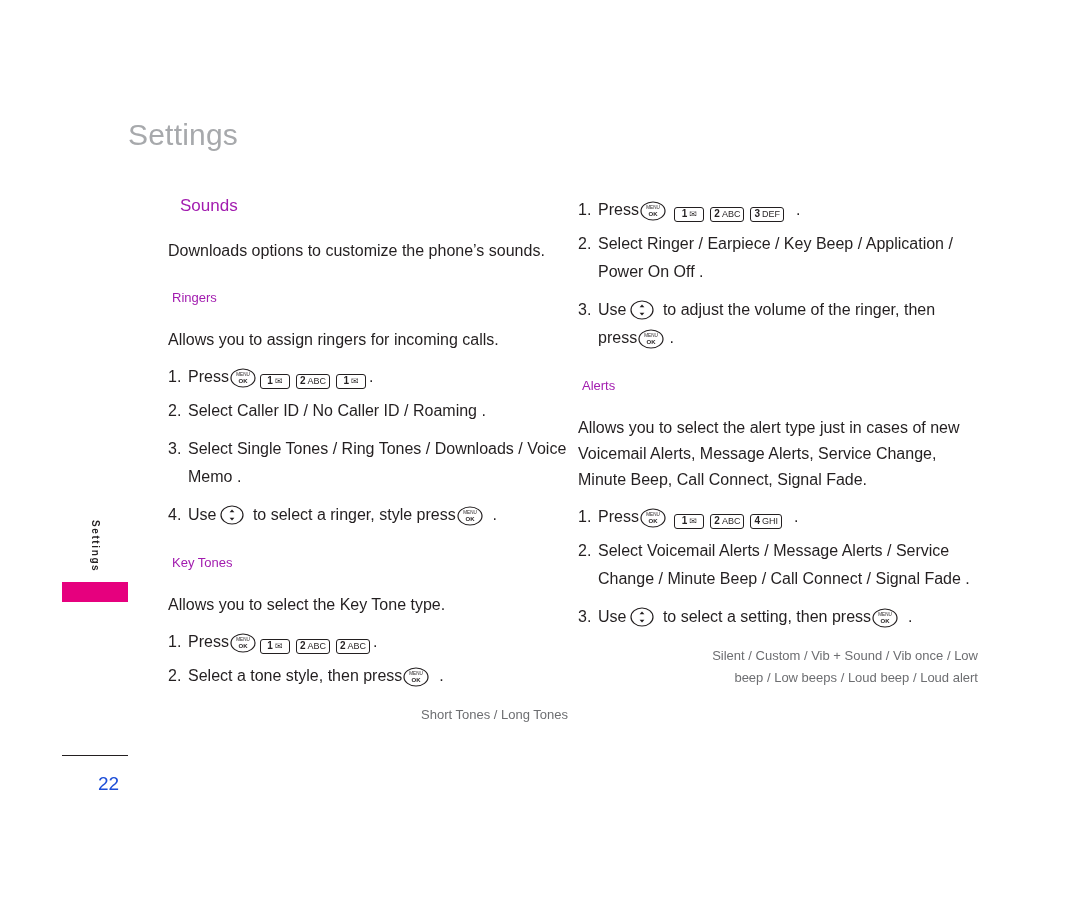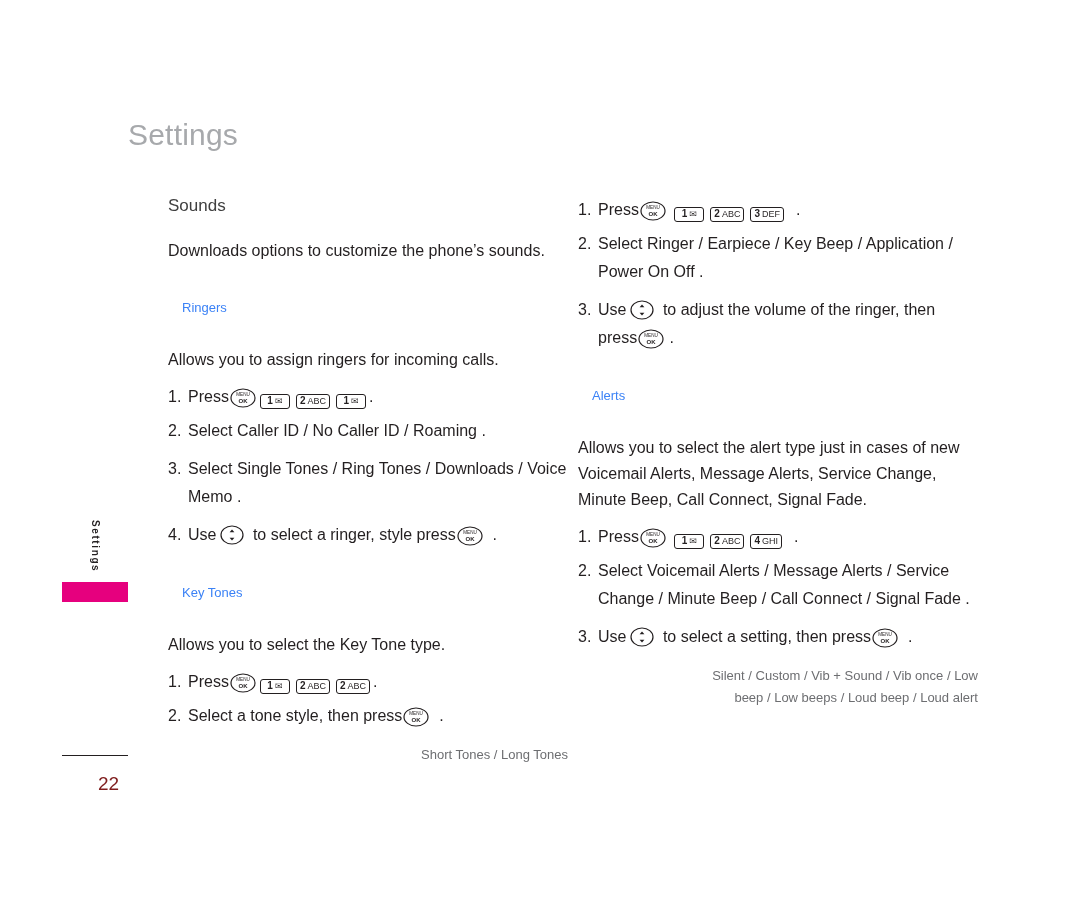--- a/index.html
+++ b/index.html
@@ -33,32 +33,32 @@
     width:66px; height:20px; background:#e6007e;
   }
 
   
   .footer-rule {
     position:absolute; left:62px; top:755px; width:66px;
     border-top:1px solid #231f20;
   }
   .page-number {
     position:absolute; left:98px; top:773px;
-    font-size:19px; color:#7f1d1d;
+    font-size:19px; color:#1d4ed8;
   }
 
   
   .col-left  { position:absolute; left:168px; top:196px; width:400px; }
   .col-right { position:absolute; left:578px; top:196px; width:400px; }
 
   .section-head {
-    font-size:17px; color:#404040; margin:0 0 22px 0; font-weight:400;
+    font-size:17px; color:#a21caf; margin:0 0 22px 12px; font-weight:400;
   }
   .sub-head {
-    font-size:13px; color:#3b82f6; margin:14px; font-weight:400;
+    font-size:13px; color:#a21caf; margin:4px; font-weight:400;
   }
   .body-text {
     font-size:16px; color:#231f20; line-height:26px; margin:0;
   }
   .small-note {
     font-size:13px; color:#6d6e71; line-height:22px; margin:0;text-align:right;
   }
 
   .step {
     font-size:16px; line-height:28px; color:#231f20;

